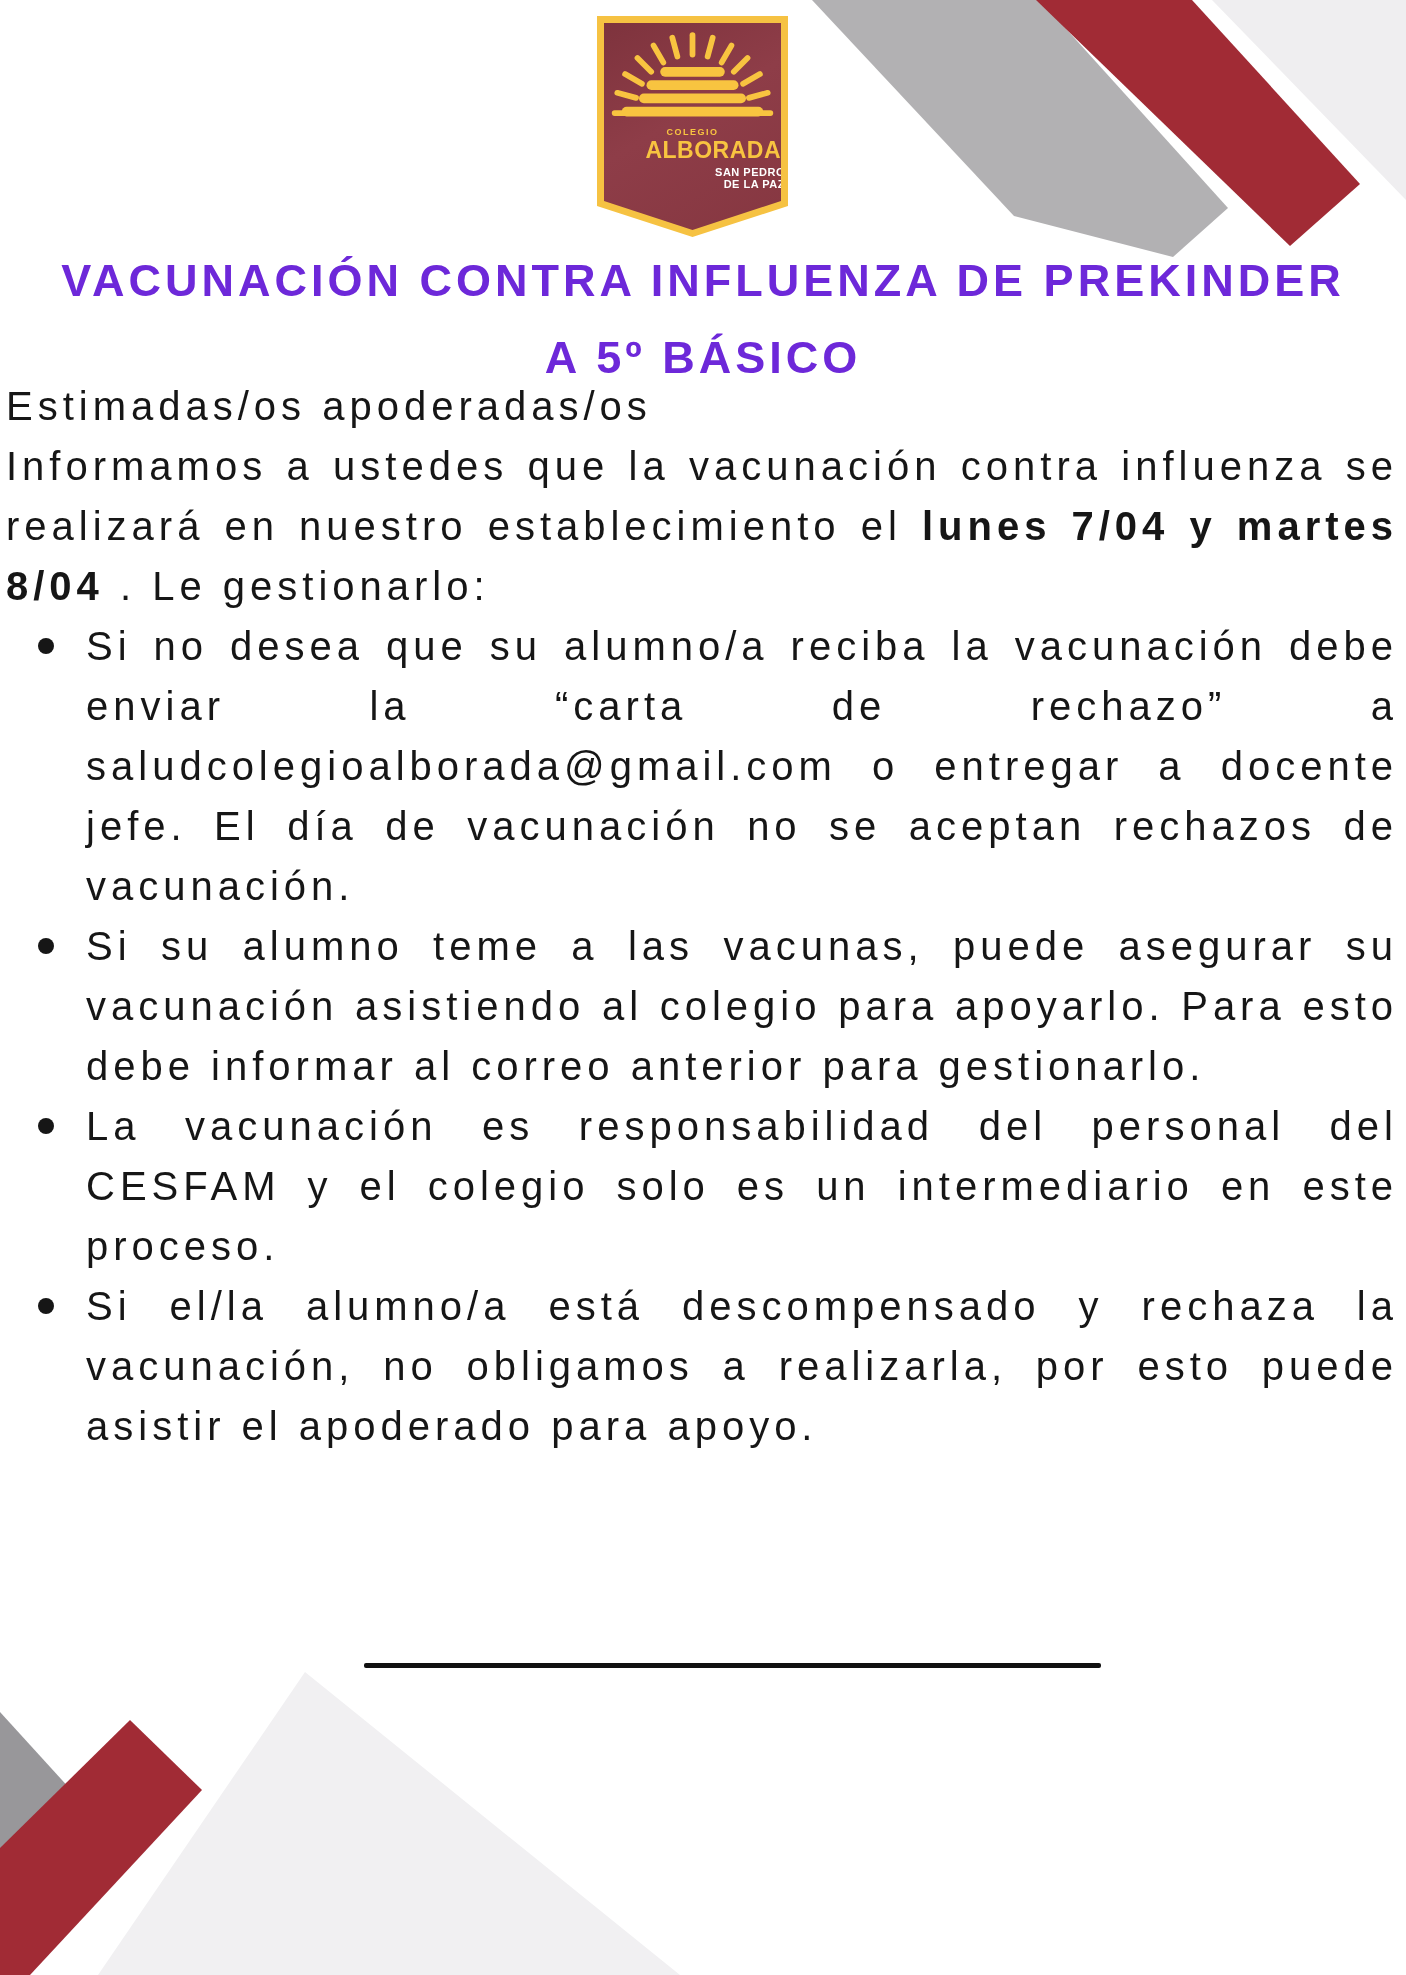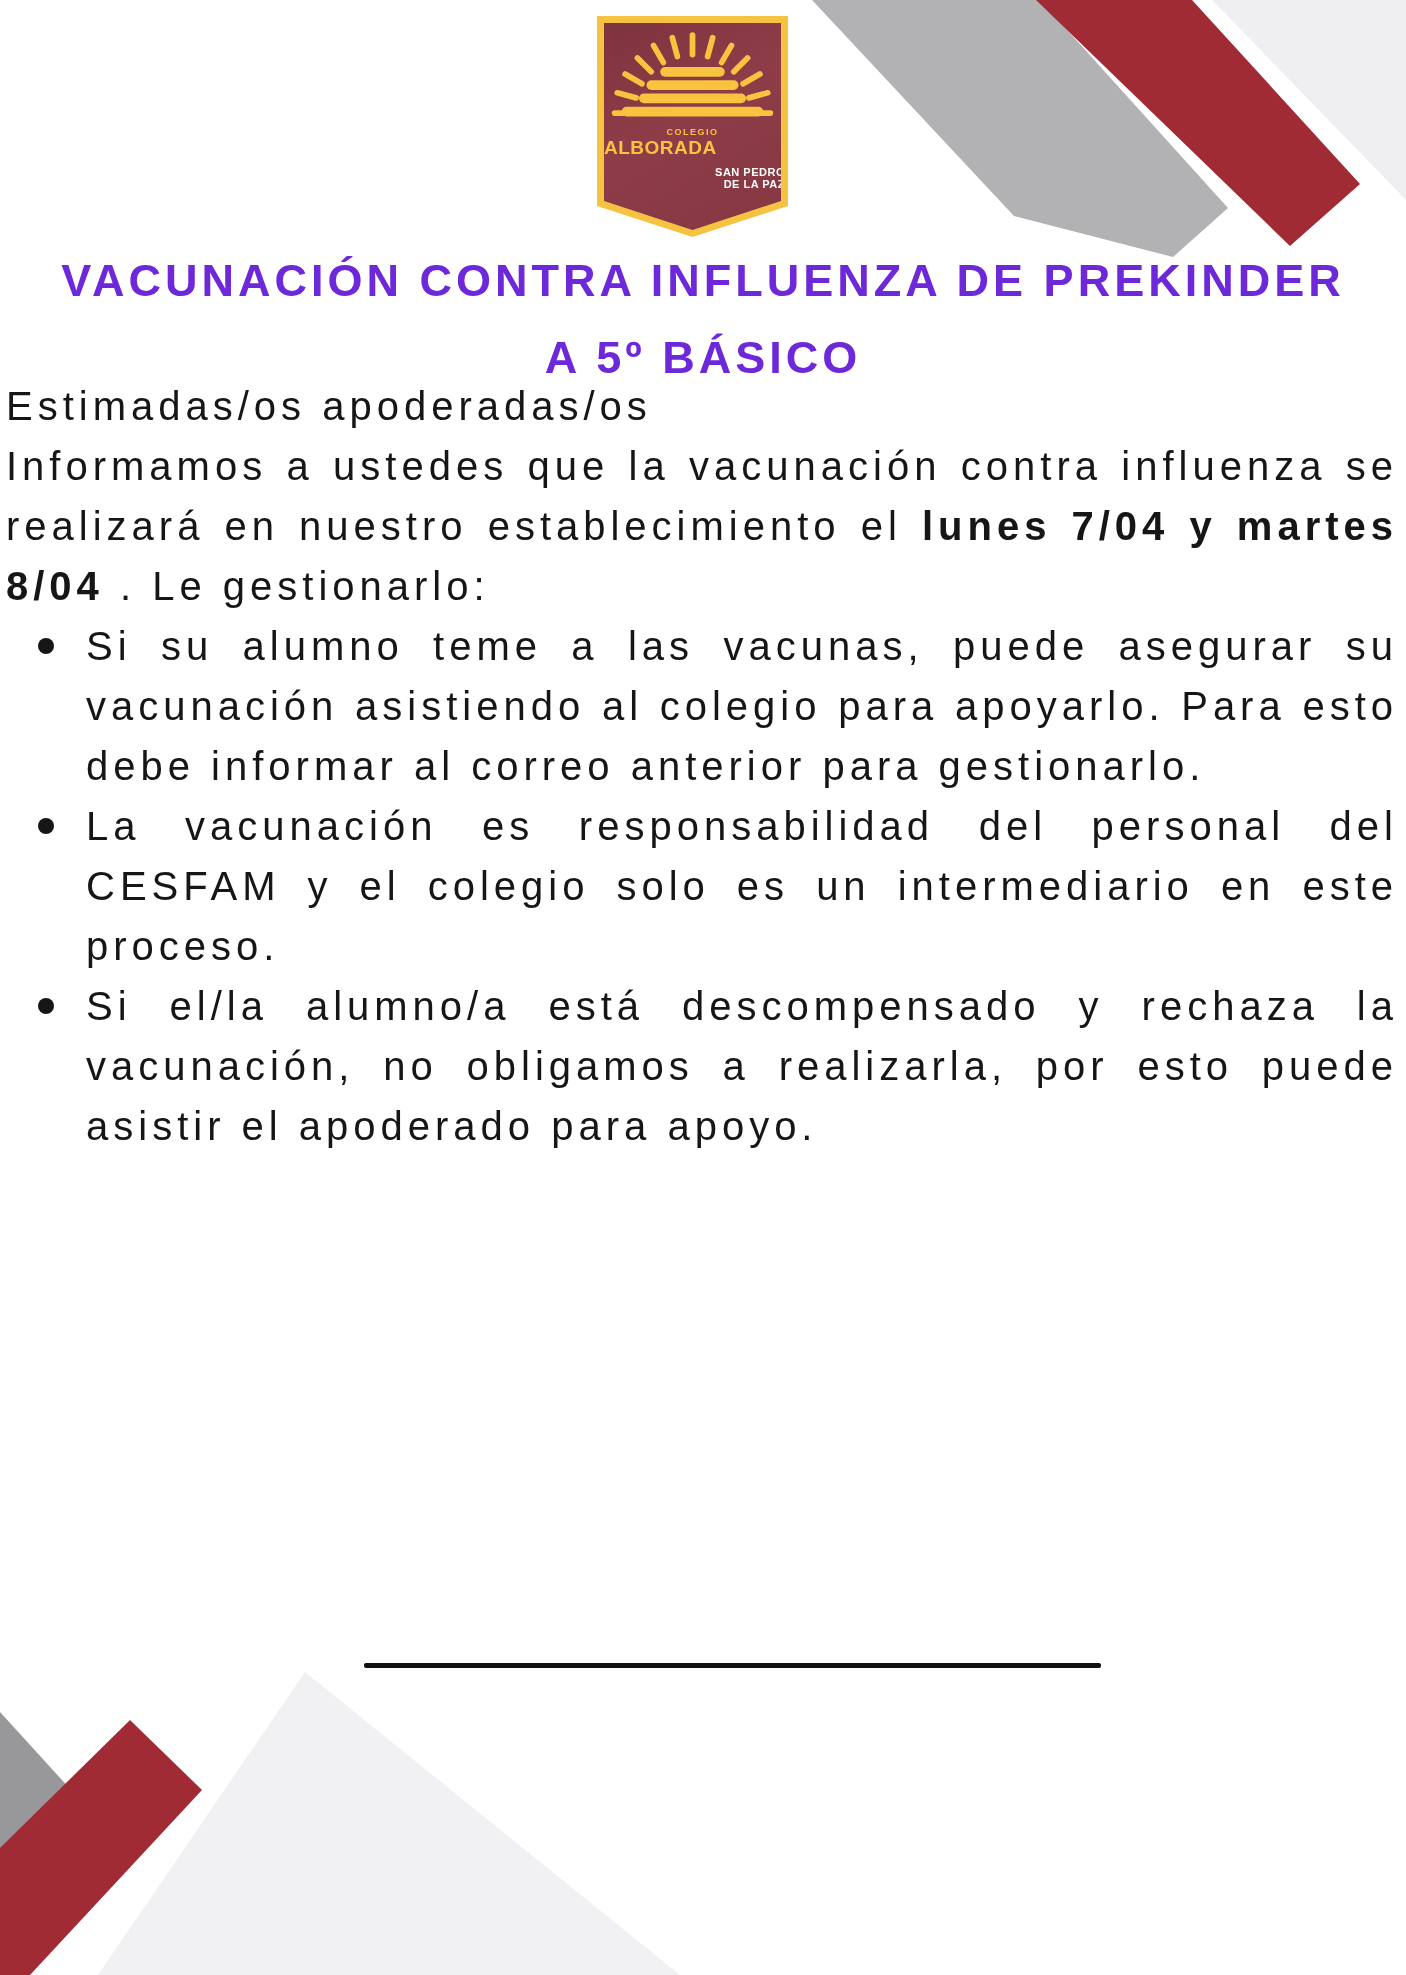--- a/index.html
+++ b/index.html
@@ -36,21 +36,21 @@
     background:linear-gradient(150deg,#7e333d 0%,#8e3d48 45%,#863741 100%);
     clip-path:polygon(0 0,100% 0,100% 86%,50% 100%,0 86%);
   }
   .badge-sun { position:absolute; left:0; top:-2px; width:177px; height:115px; }
   .badge-colegio {
     position:absolute; left:0; top:104px; width:100%;
     text-align:center; color:#f8c440; font-size:9px; font-weight:bold; letter-spacing:1.5px;
   }
   .badge-alborada {
     position:absolute; left:0; top:114px; width:100%;
-    text-align:left; color:#f8c440; font-size:19px; font-weight:bold; letter-spacing:0.5px;
+    text-align:right; color:#f8c440; font-size:23px; font-weight:bold; letter-spacing:0.5px;
   }
   .badge-city {
     position:absolute; left:4px; top:144px; width:100%;
     text-align:right; color:#ffffff; font-size:11px; font-weight:bold;
     line-height:11.5px; letter-spacing:0.5px;
   }
 
   
   .title {
     position:absolute; top:242px; left:48px; right:48px;
@@ -143,20 +143,21 @@
   </div>
 
   <h1 class="title">
     <span class="title-inner">VACUNACIÓN CONTRA INFLUENZA DE PREKINDER A 5º BÁSICO</span>
   </h1>
 
   <div class="content">
     <p class="salutation">Estimadas/os apoderadas/os</p>
     <p><span>Informamos a ustedes que la vacunación contra influenza se realizará en nuestro establecimiento el </span><span class="dates">lunes 7/04 y martes 8/04</span><span> . Le gestionarlo:</span></p>
     <ul class="notes">
+      <li>Si no desea que su alumno/a reciba la vacunación debe enviar la “carta de rechazo” a saludcolegioalborada@gmail.com o entregar a docente jefe. El día de vacunación no se aceptan rechazos de vacunación.</li>
       <li>Si su alumno teme a las vacunas, puede asegurar su vacunación asistiendo al colegio para apoyarlo. Para esto debe informar al correo anterior para gestionarlo.</li>
       <li>La vacunación es responsabilidad del personal del CESFAM y el colegio solo es un intermediario en este proceso.</li>
       <li>Si el/la alumno/a está descompensado y rechaza la vacunación, no obligamos a realizarla, por esto puede asistir el apoderado para apoyo.</li>
     </ul>
   </div>
 
   <div class="sig-line"></div>
 
 </div>
 

